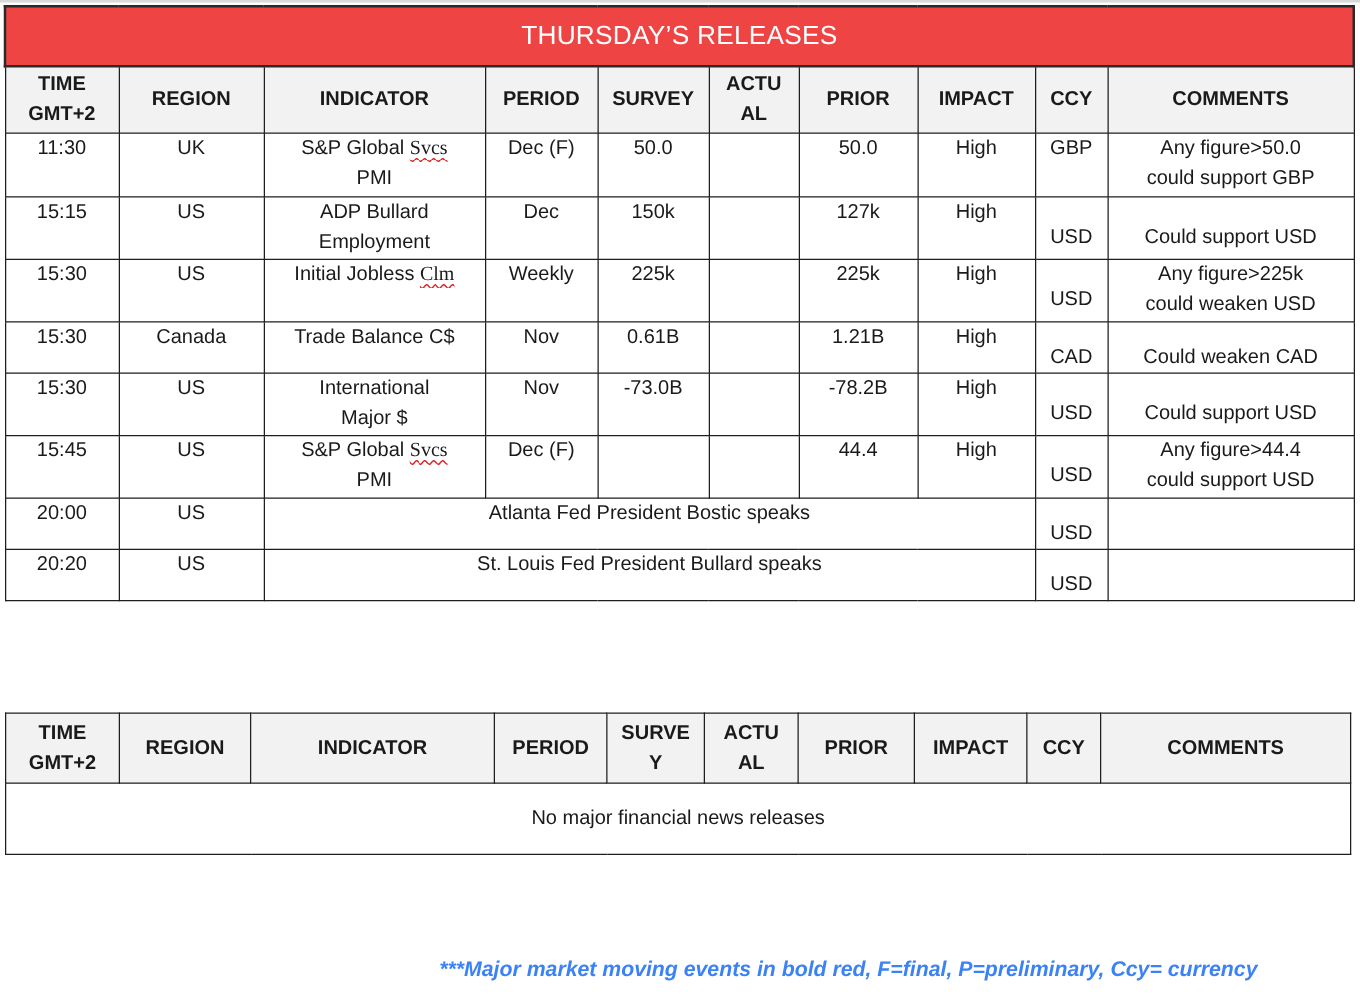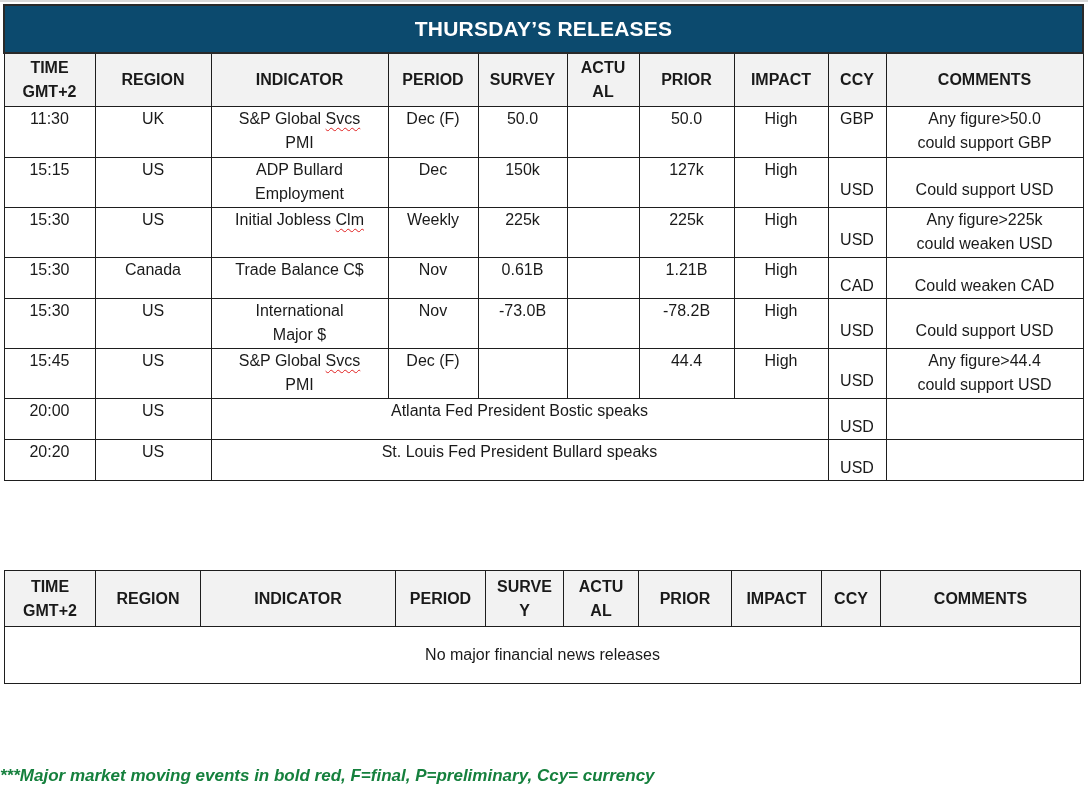--- a/index.html
+++ b/index.html
@@ -1,30 +1,30 @@
 <!DOCTYPE html>
 <html><head>
   <meta charset="utf-8">
   <style>
     html, body { margin: 0; padding: 0; background: #ffffff; }
     body { width: 1088px; height: 795px; position: relative; overflow: hidden;
            font-family: "Liberation Sans", "DejaVu Sans", sans-serif; color: #1a1a1a; }
     .topline { position: absolute; left: 0; top: 0; width: 1088px; height: 2px; background: #d9d9d9; }
     table.rel { position: absolute; border-collapse: collapse; table-layout: fixed; }
     table.rel td, table.rel th { border: 1px solid #1e1e1e; padding: 0; text-align: center; }
-    .title-cell { background: #0c4a6e; color: #ffffff; font-weight: bold; font-size: 21px;
+    .title-cell { background: #ef4444; color: #ffffff; font-weight: normal; font-size: 21px;
                   letter-spacing: 0.2px; vertical-align: middle; border: 2px solid #2a2a2a !important; }
     .hdr th { background: #f2f2f2; font-weight: bold; font-size: 16px; line-height: 24px;
               vertical-align: middle; }
     .body td { font-size: 16px; line-height: 24px; vertical-align: top; padding-top: 2px; }
     .body td.mid { vertical-align: middle; padding-top: 16px; }
-    .squiggle { text-decoration: underline wavy #e02020; text-decoration-thickness: 1px; text-underline-offset: 3px; }
+    .squiggle { text-decoration: underline wavy #e02020; text-decoration-thickness: 1px; text-underline-offset: 3px; font-family: Liberation Serif, serif; }
     .speech { text-align: center; }
-    .note { position: absolute; left: 0; width: 1006px; top: 766px; text-align: left;
-            color: #15803d; font-style: italic; font-weight: bold; font-size: 17px; }
+    .note { position: absolute; left: 0; width: 1006px; top: 766px; text-align: right;
+            color: #3b82f6; font-style: italic; font-weight: bold; font-size: 17px; }
     .noreleases { font-size: 16px; vertical-align: middle !important; }
   </style>
 </head>
 <body>
 
 <div class="topline"></div>
 
 <table class="rel" style="left:3px; top:4px; width:1079px;">
   <colgroup>
     <col style="width:91px">

